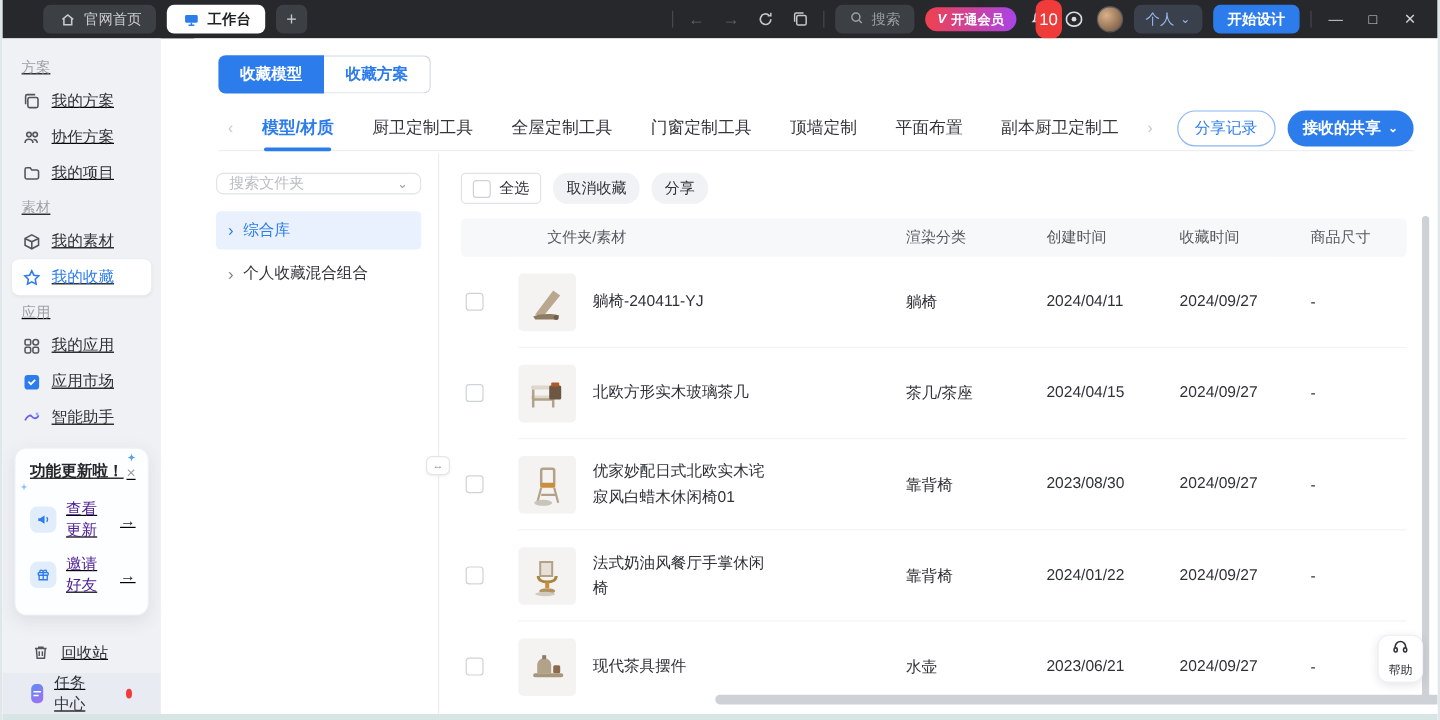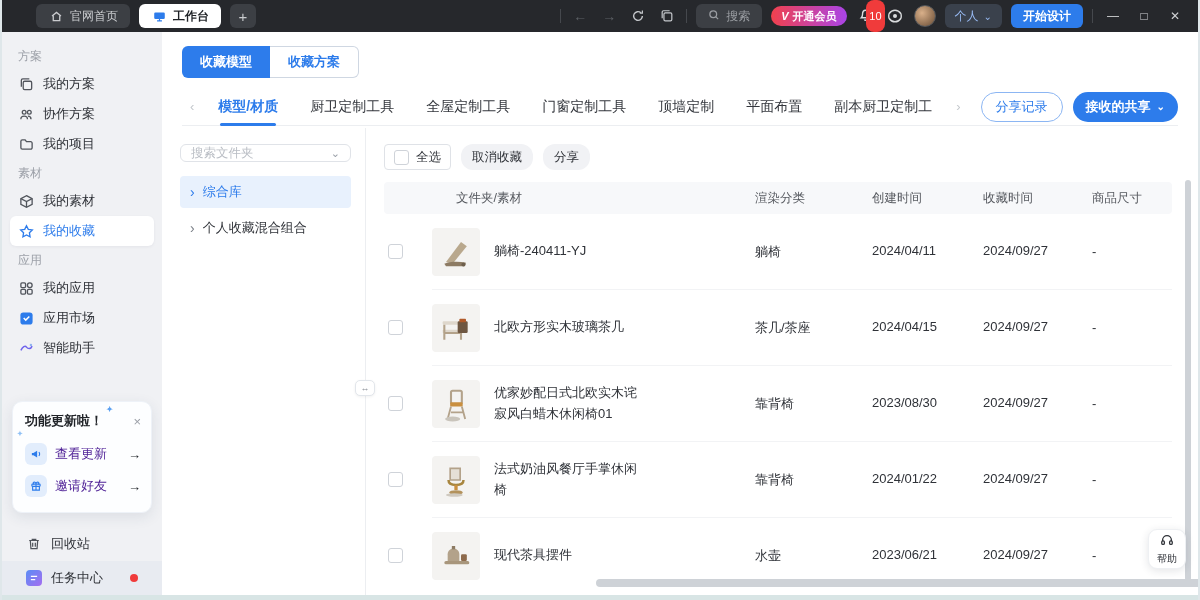--- a/index.html
+++ b/index.html
@@ -20,32 +20,32 @@
   .tb-divider { width:1px; height:14px; background:#45484d; }
   .tb-icon { color:#c4c7cb; font-size:14px; display:flex; align-items:center; justify-content:center; width:20px; }
   .tb-icon.dim { color:#5d6166; }
   .tb-search { height:24px; border-radius:6px; background:#3c3f44; color:#9a9da2; font-size:12px;
                display:flex; align-items:center; gap:6px; padding:0 12px; }
   .member-badge { height:20px; border-radius:10px; padding:0 10px; display:flex; align-items:center; gap:4px;
                   background:linear-gradient(90deg,#f0414d,#a944e8); color:#fff; font-size:11px; font-weight:bold; }
   .member-v { font-style:italic; font-weight:bold; font-size:11px; }
   .bell-wrap { position:relative; }
   .bell-badge { position:absolute; top:-7px; right:-9px; min-width:15px; height:15px; border-radius:8px;
-                background:#f03b3b; color:#fff; font-size:11px; display:flex; align-items:center; justify-content:center; padding:16px 3px; }
+                background:#f03b3b; color:#fff; font-size:14px; display:flex; align-items:center; justify-content:center; padding:16px 3px; }
   .avatar { width:22px; height:22px; border-radius:50%;
             background:radial-gradient(circle at 35% 35%, #d9b08a, #8a6a4e 70%, #5d4836); border:1px solid #55585c; }
   .profile-pill { height:24px; border-radius:6px; background:#3a414c; color:#96b8f0; font-size:12px;
                   display:flex; align-items:center; gap:5px; padding:0 10px; }
   .start-btn { height:24px; border-radius:6px; background:#2d7ceb; color:#fff; font-size:12px; font-weight:bold;
                display:flex; align-items:center; padding:0 12px; }
   .win-ctrl { color:#cfd1d4; font-size:12px; width:22px; text-align:center; }
 
   
-  .sidebar { position:absolute; top:32px; left:0; bottom:5px; width:160px; background:#f0f1f4;
-             display:flex; flex-direction:column; padding:10px 8px 0 8px; }
+  .sidebar { position:absolute; top:32px; left:0; bottom:5px; width:132px; background:#f0f1f4;
+             display:flex; flex-direction:column; padding:10px 8px 0 8px;text-decoration:underline; }
   .sb-section { color:#9ca0a8; font-size:12px; padding:6px 8px 4px 8px; }
   .sb-item { height:30px; display:flex; align-items:center; gap:9px; padding:0 8px; border-radius:6px;
              color:#2f3238; font-size:13px; }
   .sb-item.active { background:#ffffff; color:#2d7ceb; box-shadow:0 1px 3px rgba(30,40,60,.06); }
   .sb-icon { width:16px; height:16px; display:flex; align-items:center; justify-content:center; color:#51555c; flex:none; }
   .sb-item.active .sb-icon { color:#2d7ceb; }
   .sb-icon svg { display:block; }
   .sb-flex { flex:1; }
 
   .update-card { position:relative; background:#fdfeff; border:1px solid #eef2f8; border-radius:10px;

